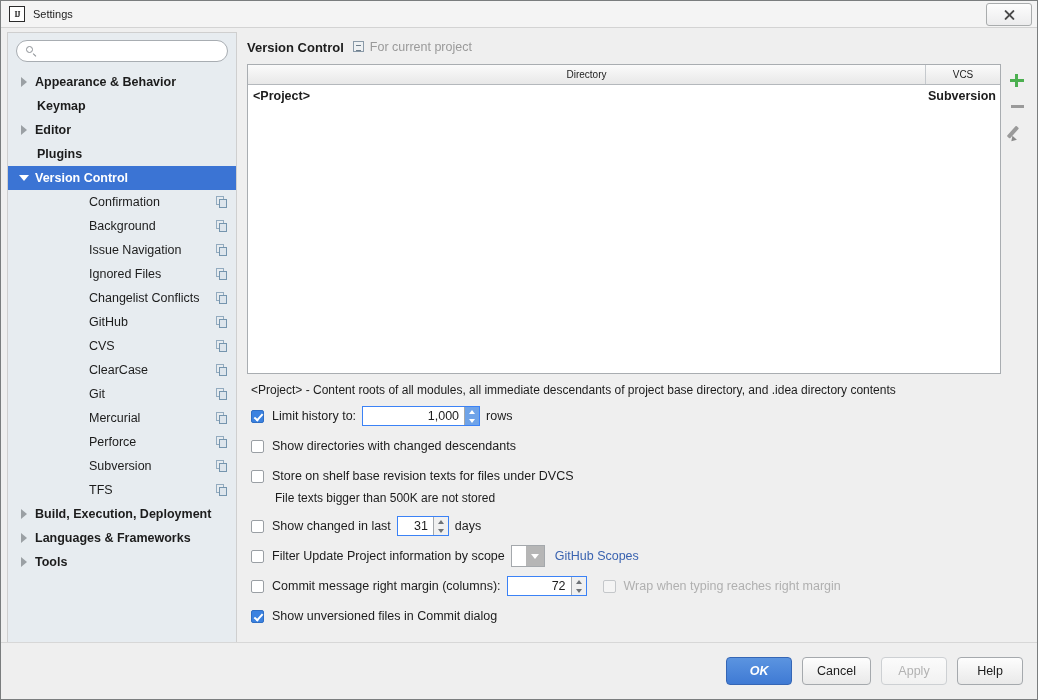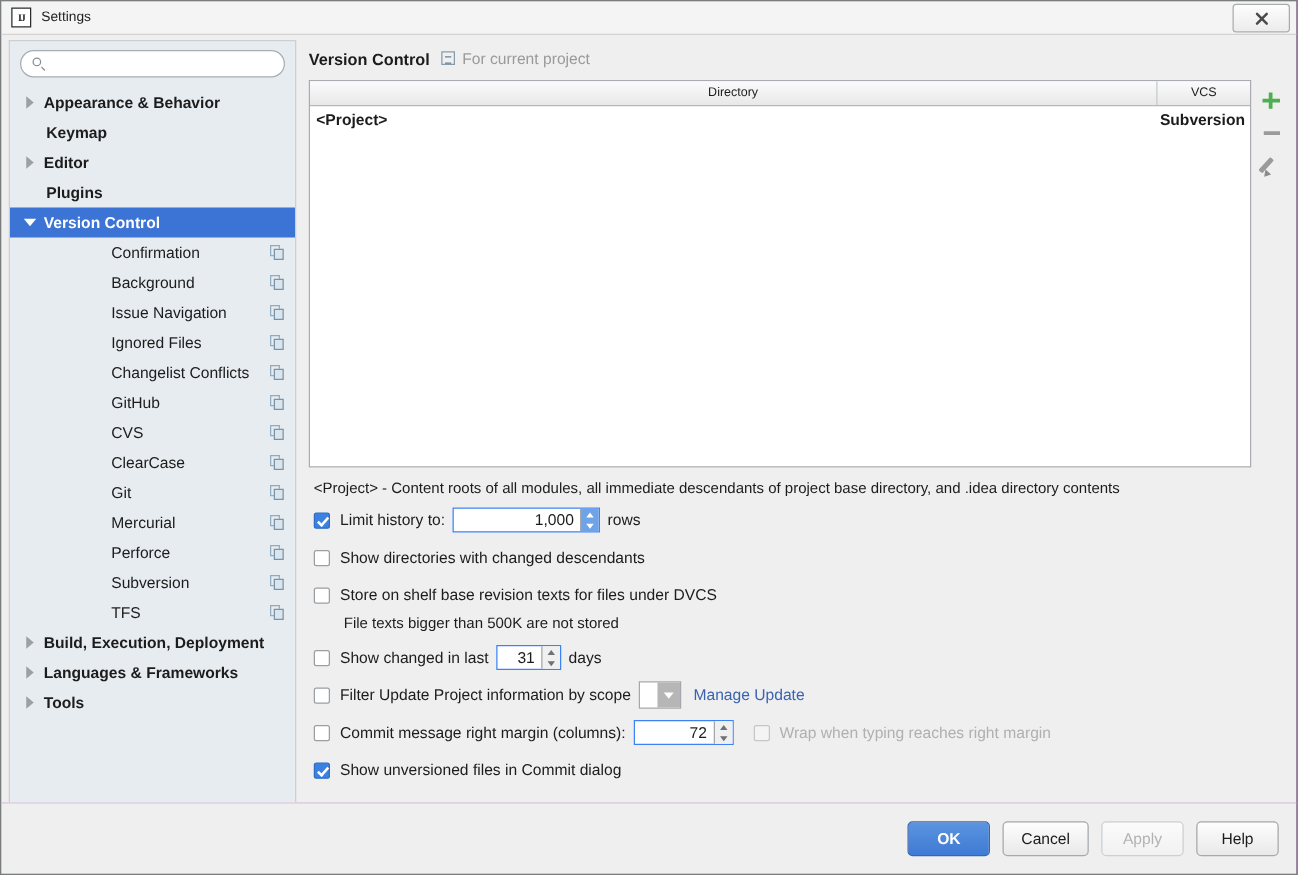--- a/index.html
+++ b/index.html
@@ -4,21 +4,21 @@
 <style>
   html,body{margin:0;padding:0;}
   body{
     width:1038px;height:700px;overflow:hidden;
     font-family:"Liberation Sans",sans-serif;
     font-size:12px;color:#1c1c1c;
     background:#b9bcbd;
   }
   .window{
     position:absolute;left:0;top:0;width:1038px;height:700px;
-    background:#a21caf;border:1px solid #7a7d7e;box-sizing:border-box;
+    background:#b91c1c;border:1px solid #7a7d7e;box-sizing:border-box;
     display:flex;flex-direction:column;
   }
   
   .titlebar{
     height:26px;min-height:26px;background:#f4f4f4;
     border-bottom:1px solid #d3d3d3;
     display:flex;align-items:center;padding:0 4px 0 8px;position:relative;
   }
   .ij-logo{
     width:14px;height:14px;border:1px solid #2b2b2b;background:#fff;
@@ -231,21 +231,21 @@
     display:flex;align-items:center;justify-content:flex-end;padding-right:14px;gap:10px;
   }
   .btn{
     min-width:66px;height:28px;padding:0 14px;box-sizing:border-box;
     border:1px solid #a5a9ad;border-radius:4px;
     background:linear-gradient(#fdfdfd,#e9e9e9);
     font-family:"Liberation Sans",sans-serif;font-size:12.5px;color:#1c1c1c;
     display:flex;align-items:center;justify-content:center;
   }
   .btn.primary{
-    background:linear-gradient(#5b94e0,#3f7ad4);border-color:#3566b5;color:#ffffff;font-weight:bold;
+    background:linear-gradient(#5b94e0,#3f7ad4);border-color:#3566b5;color:#ffffff;font-weight:bold;font-style:italic;
   }
   .btn.disabled{color:#b2b2b2;border-color:#cdd0d3;background:linear-gradient(#fbfbfb,#f1f1f1);}
 </style>
 </head>
 <body>
 
 <div class="window">
 
   <div class="titlebar">
     <div class="ij-logo">IJ</div>
@@ -429,21 +429,21 @@
         <span class="unit">days</span>
       </div>
 
       <div class="opt-row">
         <span class="cb"></span>
         <span class="opt-label">Filter Update Project information by scope</span>
         <span class="combo">
           <span class="combo-field"></span>
           <span class="combo-btn"></span>
         </span>
-        <span class="link">Manage Update</span>
+        <span class="link">GitHub Scopes</span>
       </div>
 
       <div class="opt-row">
         <span class="cb"></span>
         <span class="opt-label">Commit message right margin (columns):</span>
         <span class="spinner" style="width:80px">
           <span class="spin-val" style="flex:1">72</span>
           <span class="spin-btns grey">
             <span class="spin-arrow up"></span>
             <span class="spin-arrow down"></span>

